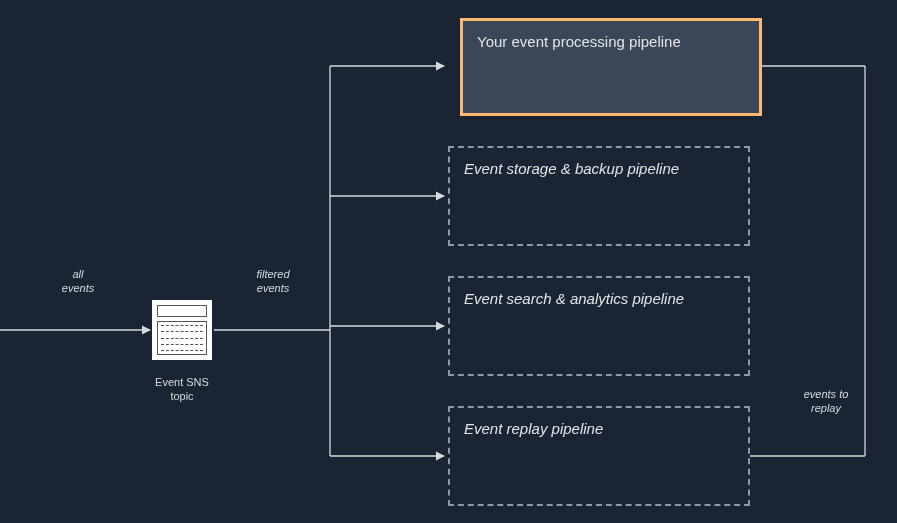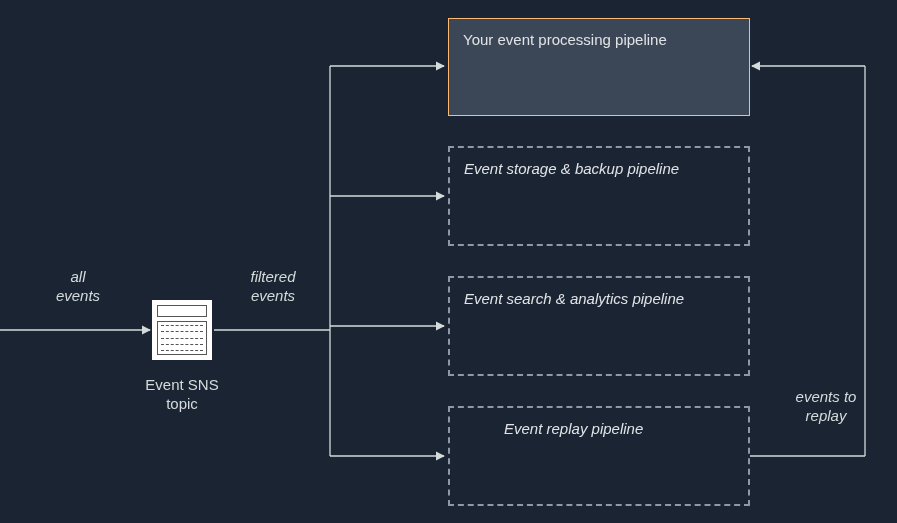--- a/index.html
+++ b/index.html
@@ -15,30 +15,31 @@
   }
   .box {
     position: absolute;
     box-sizing: border-box;
     padding: 12px 14px;
     font-size: 15px;
     color: #e1e4e6;
   }
   .box-solid {
     background: #3b4656;
-    border: 1px solid #fdba74;
+    border: 3px solid #fdba74;
+    margin-left: 12px;
   }
   .box-dashed {
     background: transparent;
     border: 2px dashed #8e99a6;
     font-style: italic;
   }
   .label {
     position: absolute;
-    font-size: 15px;
+    font-size: 11px;
     color: #d5dbdb;
     text-align: center;
     line-height: 1.25;
   }
   .label-italic {
     font-style: italic;
   }
   svg.lines {
     position: absolute;
     left: 0;
@@ -137,14 +138,14 @@
 
 <div class="box box-dashed" style="left:448px; top:146px; width:302px; height:100px;">
   <span style="white-space: pre-line;">Event storage &amp; backup pipeline</span>
 </div>
 
 <div class="box box-dashed" style="left:448px; top:276px; width:302px; height:100px;">
   <span style="white-space: pre-line; text-align: center;">Event search &amp; analytics pipeline</span>
 </div>
 
 <div class="box box-dashed" style="left:448px; top:406px; width:302px; height:100px;">
-  <span style="white-space: pre-line; margin-left: 40px;">Event replay pipeline</span>
+  <span style="white-space: pre-line;">Event replay pipeline</span>
 </div>
 
 </body></html>

